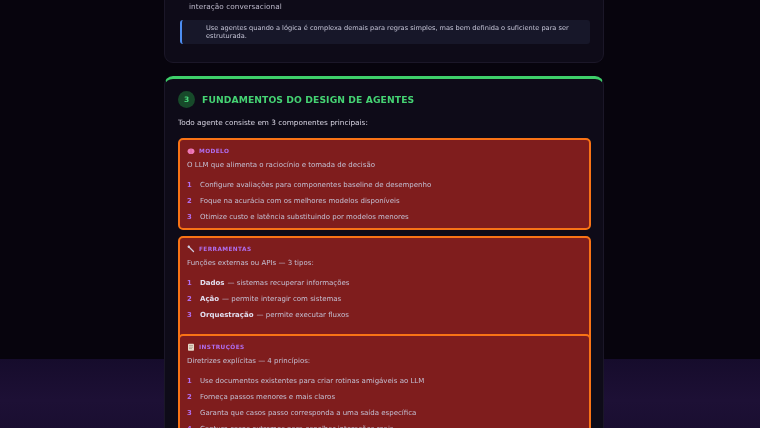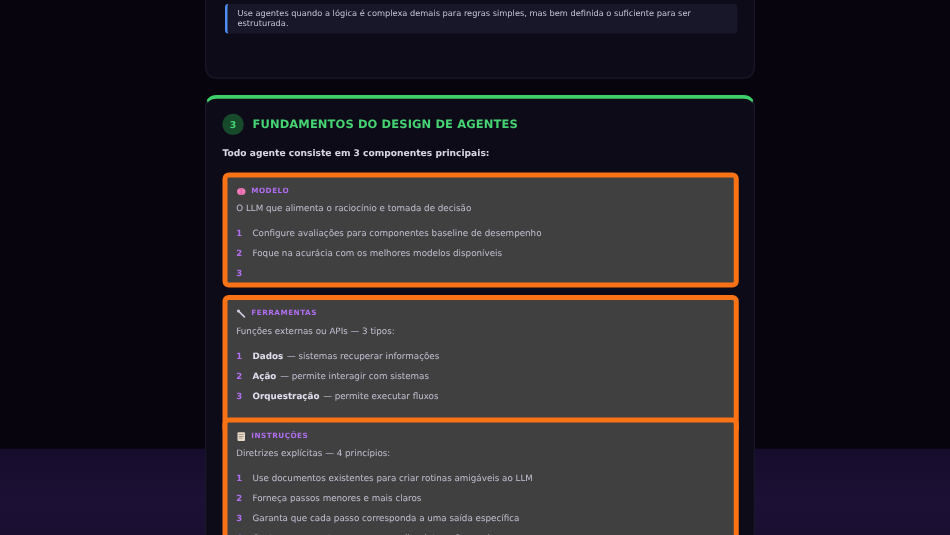--- a/index.html
+++ b/index.html
@@ -22,26 +22,26 @@
     position: absolute; left: 164px; top: -20px; width: 440px; height: 83px;
     background: #0e0b18;
     border: 1px solid #1b1728;
     border-radius: 9px;
   }
   .prev-line {
     position: absolute; left: 24px; top: 21px;
     font-size: 7.3px; color: #bcb8c9; letter-spacing: 0.05px;
   }
   .callout {
-    position: absolute; left: 15px; top: 22px; width: 410px; height: 24px;
+    position: absolute; left: 15px; top: 39px; width: 410px; height: 24px;
     background: #171729;
     border-left: 2px solid #4d8ef2;
     border-radius: 3px;
     display: flex; align-items: center;
-    padding-left: 8px;
+    padding-left: 24px;
     font-size: 6.6px; color: #c5c4d6;
   }
 
   
   .card {
     position: absolute; left: 164px; top: 76px; width: 440px; height: 380px;
     background: #0e0b18;
     border: 1px solid #1b1728;
     border-top: 3px solid #3ecf6a;
     border-radius: 9px;
@@ -55,27 +55,27 @@
     background: #174a2a; color: #47d67a;
     font-size: 7.5px; font-weight: bold;
     display: flex; align-items: center; justify-content: center;
   }
   .sec-title {
     margin-left: 7px; color: #45d373;
     font-size: 9.2px; font-weight: bold; letter-spacing: 0.1px;
   }
   .sec-intro {
     position: absolute; left: 13px; top: 39px;
-    font-size: 7.3px; font-weight: bold; color: #d9d6e4;
+    font-size: 7.3px; font-weight: normal; color: #d9d6e4;
   }
 
   .box {
     position: absolute; left: 13px; width: 413px;
-    background: #404040;
-    border: 4px solid #f97316;
+    background: #7f1d1d;
+    border: 2px solid #f97316;
     border-radius: 5px;
   }
   .box-head {
     position: absolute; left: 7px; top: 7px;
     display: flex; align-items: center;
     font-size: 5.8px; font-weight: bold; color: #b06ef0; letter-spacing: 0.4px;
   }
   .box-icon { width: 8px; height: 8px; margin-right: 4px; display: inline-block; }
   .box-desc {
     position: absolute; left: 7px; top: 21px;
@@ -125,20 +125,21 @@
         <li>
             <span class="num">1</span>
             <span>Configure avaliações para componentes baseline de desempenho</span>
           </li>
         <li>
             <span class="num">2</span>
             <span>Foque na acurácia com os melhores modelos disponíveis</span>
           </li>
         <li>
             <span class="num">3</span>
+            <span>Otimize custo e latência substituindo por modelos menores</span>
           </li>
       </ul>
     </div>
 
     <div class="box" style="top:157px;height:112px;">
       <div class="box-head">
         <span class="box-icon">
           <svg width="8" height="8" viewBox="0 0 8 8">
               <path d="M1.5 1.5 L6.5 6.5" stroke="#cfcbe0" stroke-width="1.3" stroke-linecap="round"></path>
               <circle cx="1.8" cy="1.8" r="1.2" fill="#cfcbe0"></circle>
@@ -183,21 +184,21 @@
         <li>
             <span class="num">1</span>
             <span>Use documentos existentes para criar rotinas amigáveis ao LLM</span>
           </li>
         <li>
             <span class="num">2</span>
             <span>Forneça passos menores e mais claros</span>
           </li>
         <li>
             <span class="num">3</span>
-            <span>Garanta que cada passo corresponda a uma saída específica</span>
+            <span>Garanta que casos passo corresponda a uma saída específica</span>
           </li>
         <li>
             <span class="num">4</span>
             <span>Capture casos extremos para espelhar interações reais</span>
           </li>
       </ul>
     </div>
   </div>
 </div>
 

